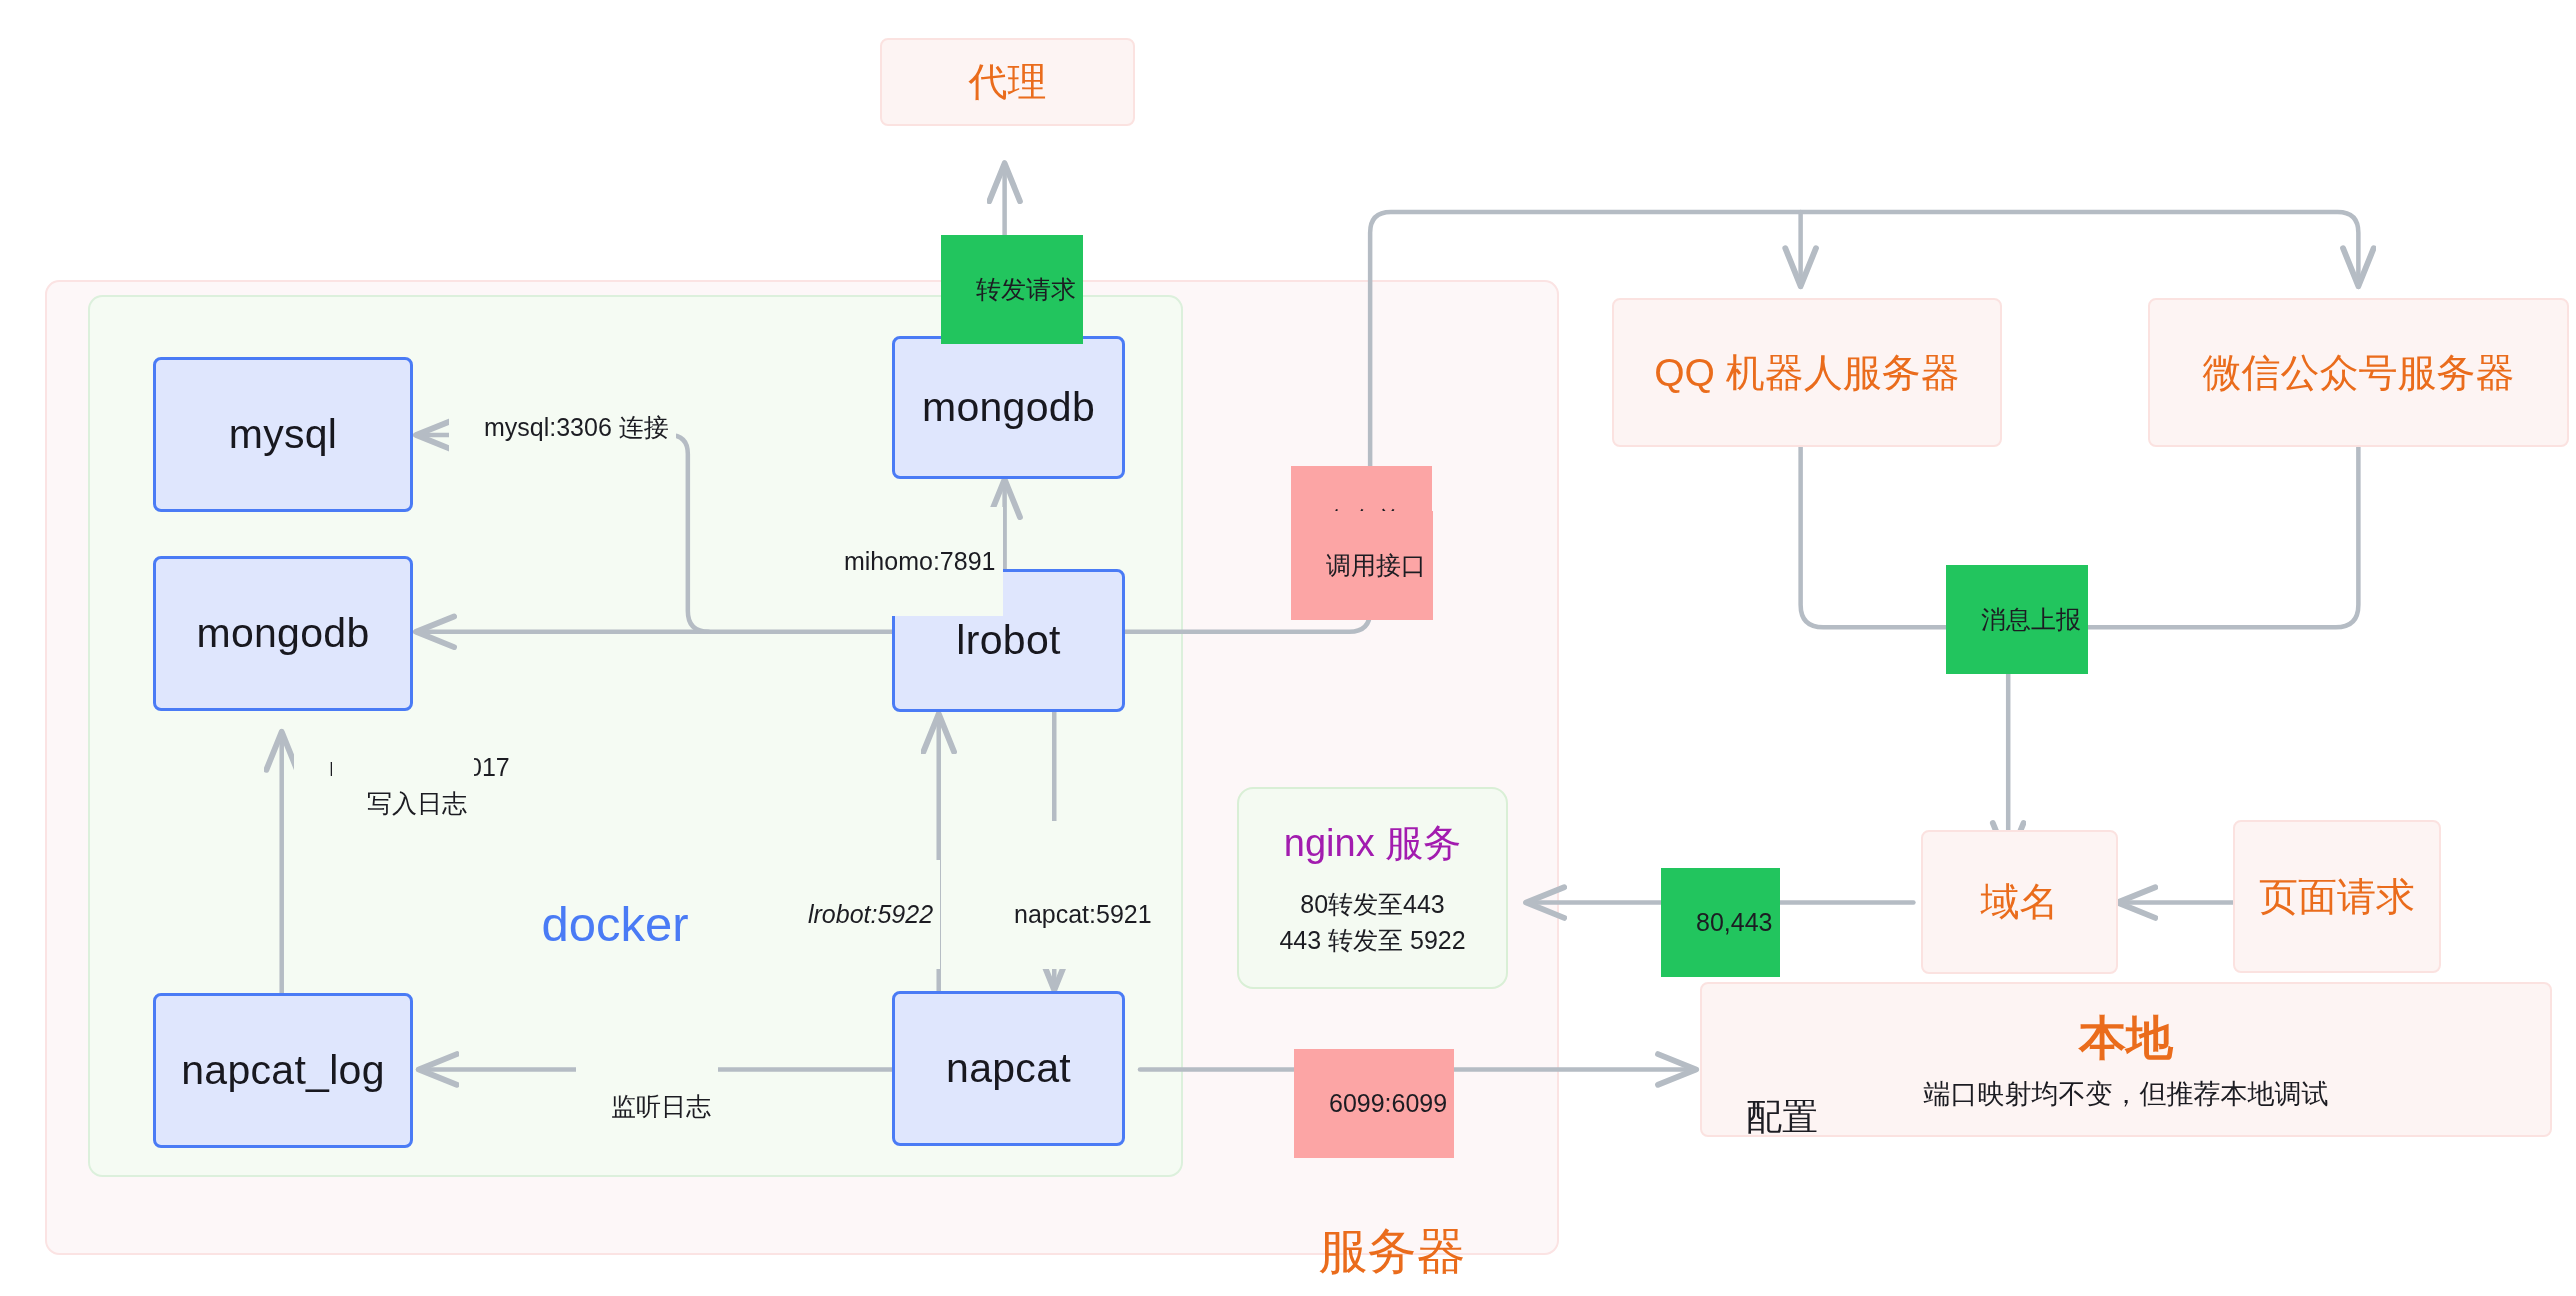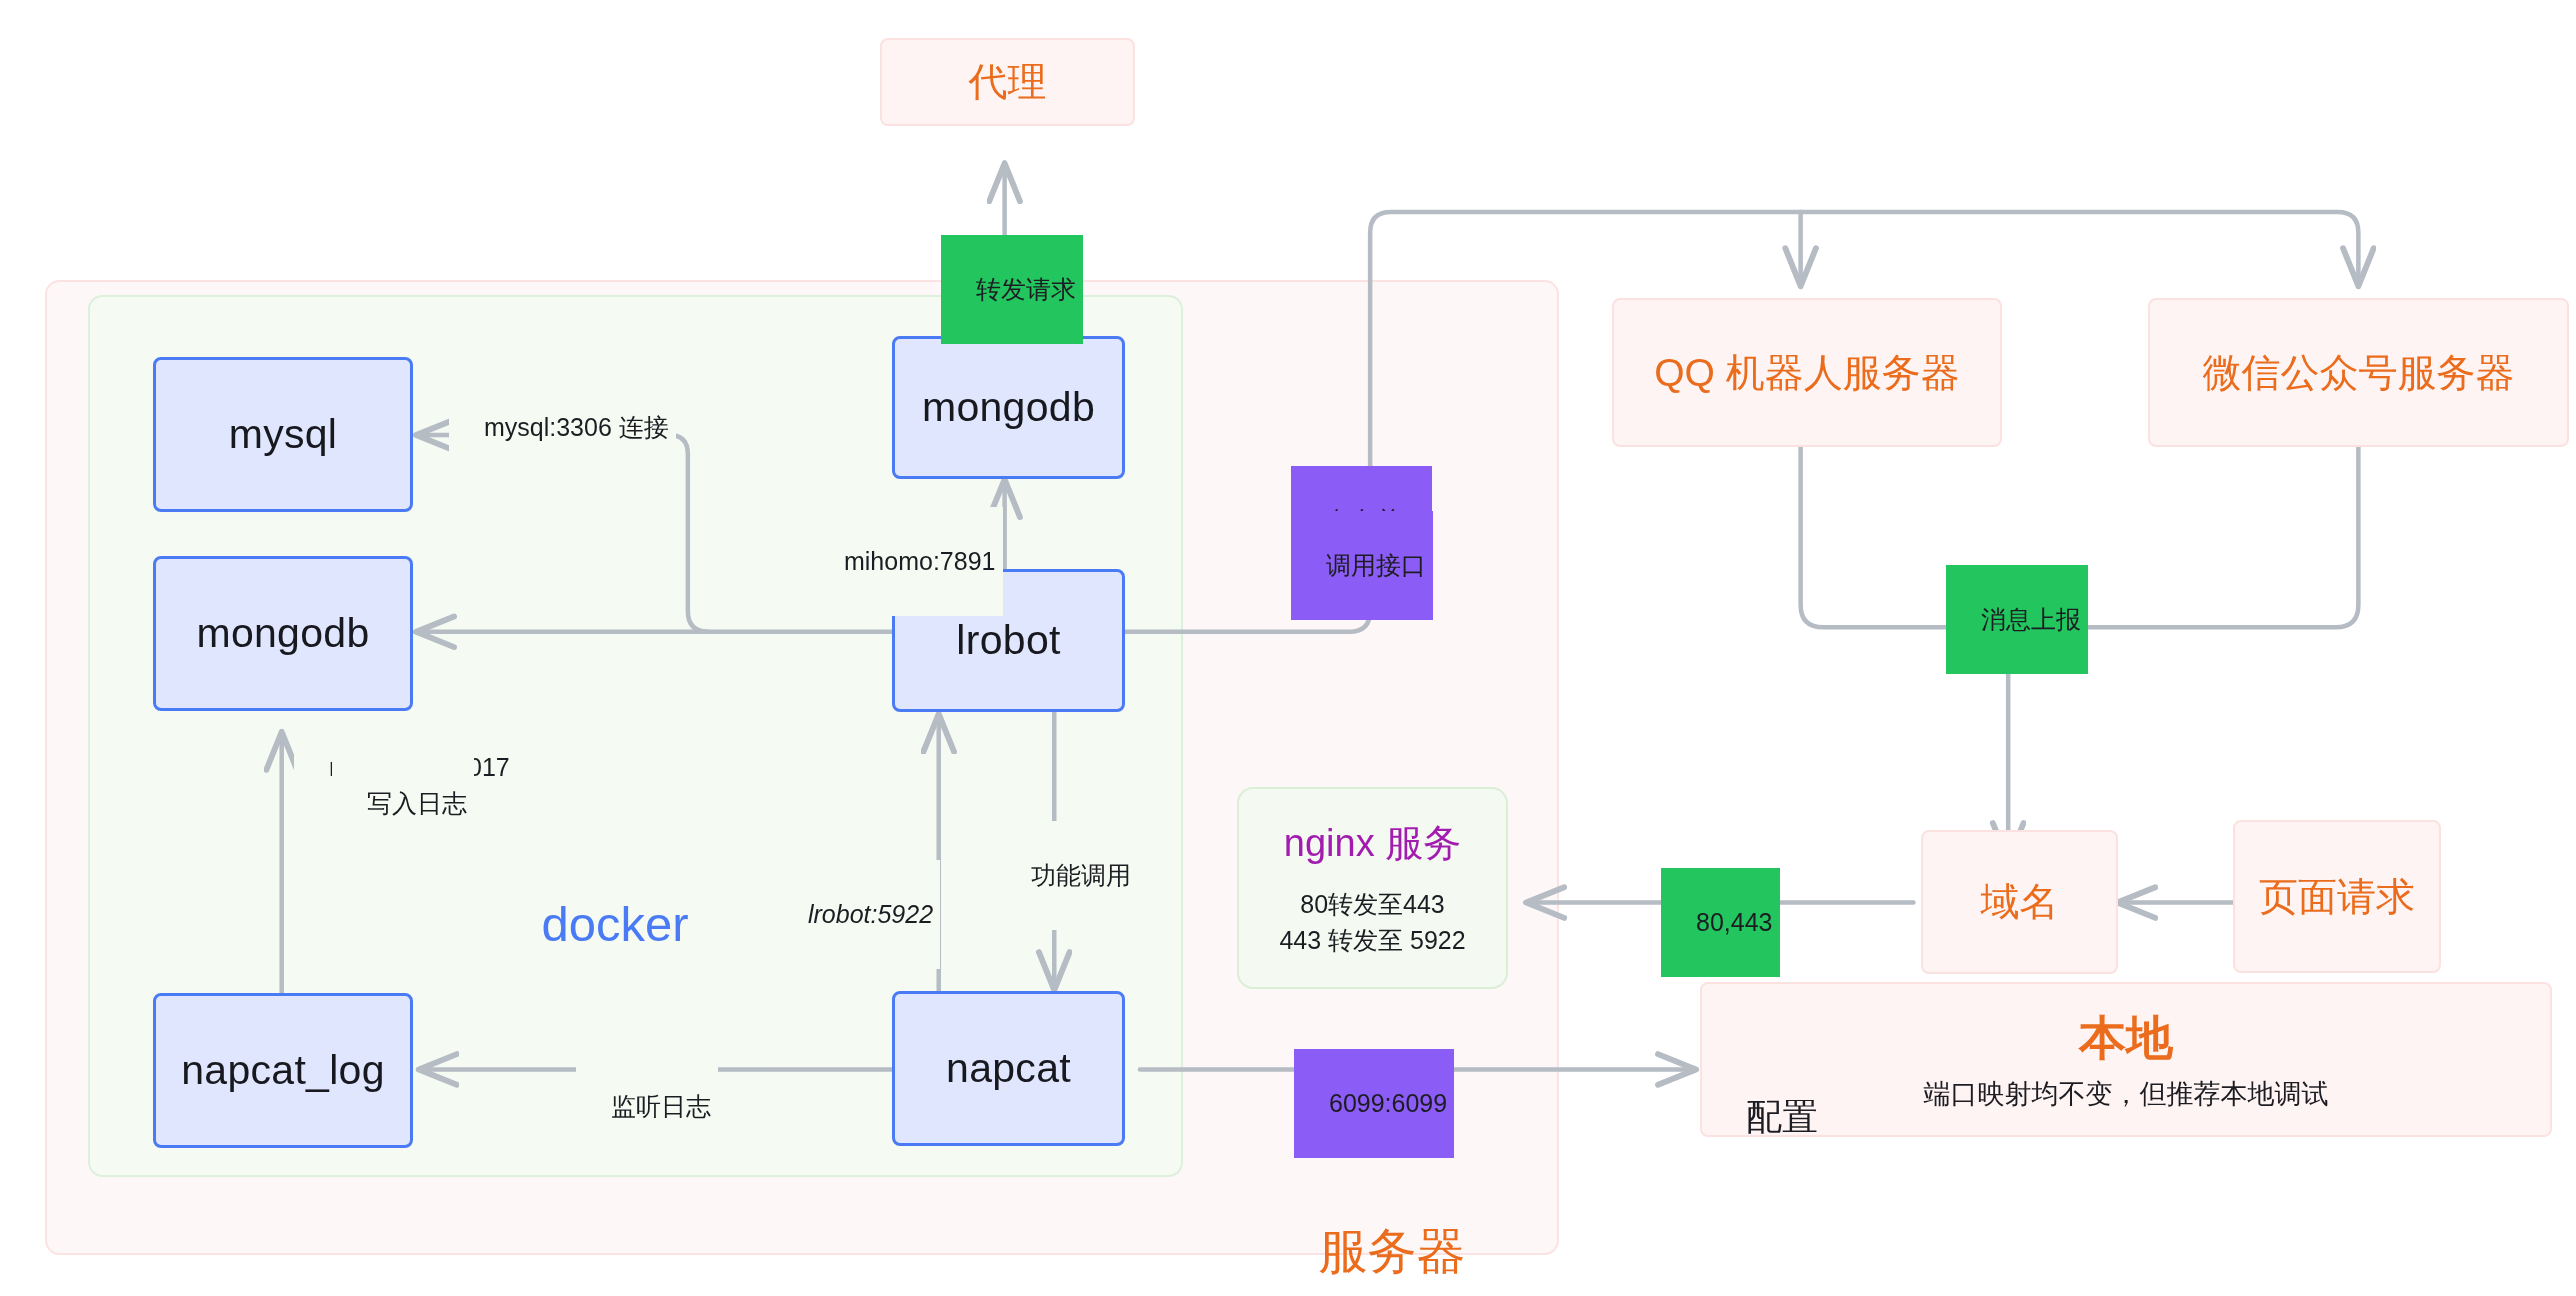--- a/index.html
+++ b/index.html
@@ -107,21 +107,21 @@
   }
   .edge-label.bg {
     background: #22c55e;
     padding: 1.8px 7.2px;
   }
   .edge-label.bg-green {
     background: #f5fbf3;
     padding: 1.8px 7.2px;
   }
   .edge-label.bg-pink {
-    background: #8b5cf6;
+    background: #fca5a5;
     padding: 1.8px 7.2px;
   }
   .zone-label {
     font-size: 49px;
     font-weight: 500;
   }
   .zone-docker { color: #4a7bf5; }
   .zone-server { color: #ea6c1c; }
   .plain-label {
     color: #1c1c22;
@@ -266,20 +266,23 @@
   <div class="caption edge-label bg-green" style="left:783px; top:821px;">
     <span>消息上报</span>
   </div>
   <div class="caption edge-label bg-green" style="left:773px; top:860px;font-style:italic;">
     <span>lrobot:5922</span>
   </div>
 
   <div class="caption edge-label bg-green" style="left:996px; top:821px;">
     <span>功能调用</span>
   </div>
+  <div class="caption edge-label bg-green" style="left:979px; top:860px;">
+    <span>napcat:5921</span>
+  </div>
 
   <div class="caption edge-label bg-green" style="left:576px; top:1052px;">
     <span>监听日志</span>
   </div>
 
   <div class="caption edge-label bg-pink" style="left:1291px; top:466px;">
     <span>白名单IP</span>
   </div>
   <div class="caption edge-label bg-pink" style="left:1291px; top:511px;">
     <span>调用接口</span>

